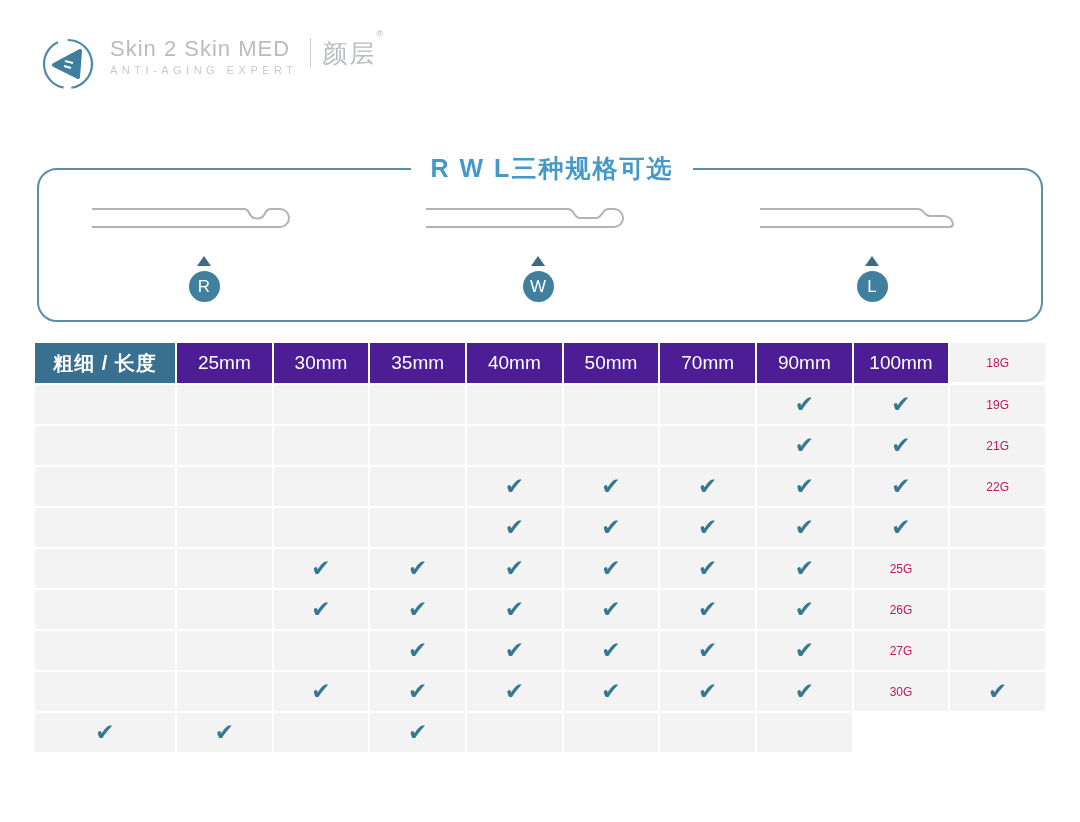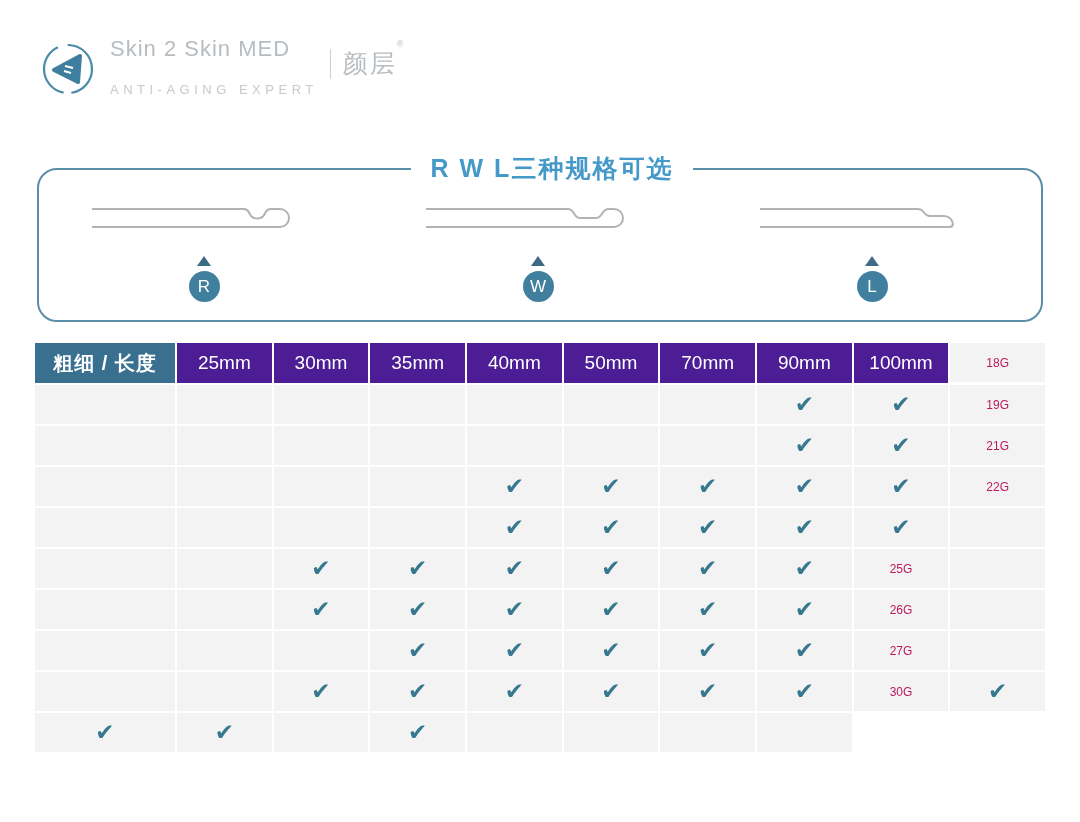--- a/index.html
+++ b/index.html
@@ -1,25 +1,25 @@
 <!DOCTYPE html>
 <html><head>
 <meta charset="utf-8">
 <style>
   html,body{margin:0;padding:0;background:#ffffff;}
   body{font-family:"Liberation Sans","DejaVu Sans",sans-serif;}
   .page{position:relative;width:1080px;height:822px;background:#ffffff;overflow:hidden;}
 
   
-  .logo{position:absolute;left:40px;top:36px;display:flex;align-items:flex-end;}
+  .logo{position:absolute;left:40px;top:36px;display:flex;align-items:flex-start;}
   .logo-icon{width:56px;height:56px;}
   .logo-text{margin-left:14px;display:flex;align-items:center;}
   .brand-block{display:flex;flex-direction:column;}
   .brand-name{font-size:22px;color:#b7bcc0;letter-spacing:1px;font-weight:400;}
-  .brand-tagline{font-size:13px;color:#c6cacd;letter-spacing:4.5px;margin-top:20px;}
+  .brand-tagline{font-size:11px;color:#c6cacd;letter-spacing:4.5px;margin-top:2px;}
   .logo-divider{width:1px;height:30px;background:#c9cdd0;margin:0 12px 6px 12px;}
   .cn-name{font-size:25px;color:#b7bcc0;letter-spacing:2px;margin-bottom:6px;}
   .reg-mark{font-size:9px;color:#b7bcc0;vertical-align:top;position:relative;top:-8px;}
 
   
   .spec-box{position:absolute;left:37px;top:168px;width:1002px;height:150px;
     border:2px solid #5b8fa9;border-radius:20px;}
   .spec-title{position:absolute;left:0;top:152px;width:100%;text-align:center;z-index:2;padding-left:12px;}
   .spec-title span{display:inline-block;background:#ffffff;padding:0 20px;
     color:#4599c9;font-size:25px;font-weight:bold;letter-spacing:2px;}

